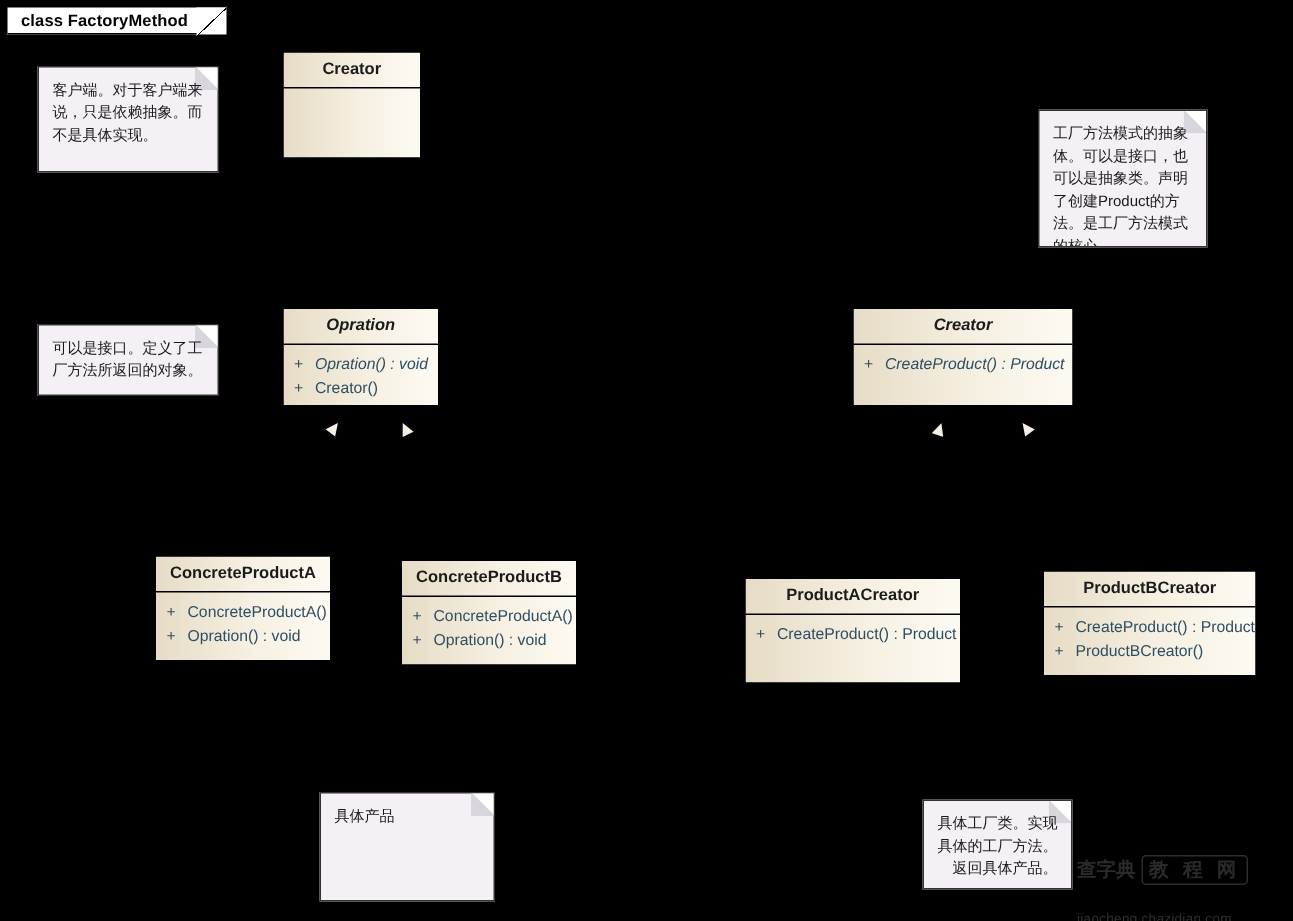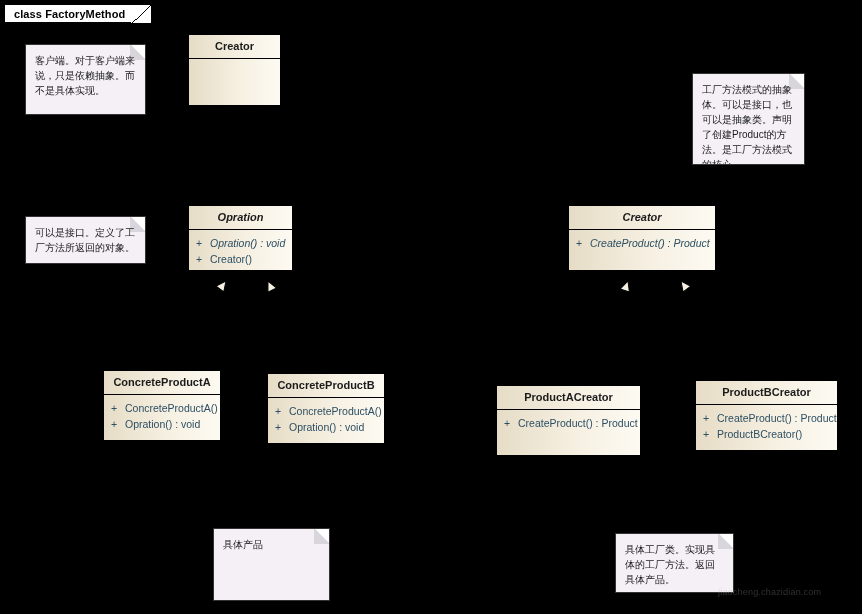--- a/index.html
+++ b/index.html
@@ -375,23 +375,27 @@
     <div class="note-fold"></div>
     <div class="note-text">工厂方法模式的抽象体。可以是接口，也可以是抽象类。声明了创建Product的方法。是工厂方法模式的核心。</div>
   </div>
 
   <div class="note" style="left:170px; top:528px; width:117px; height:73px;margin-left:43px;">
     <div class="note-corner-mask"></div>
     <div class="note-fold"></div>
     <div class="note-text">具体产品</div>
   </div>
 
-  <div class="note" style="left:615px; top:533px; width:119px; height:60px;">
+  <div class="note" style="left:615px; top:533px; width:100px; height:60px;text-align:right;">
     <div class="note-corner-mask"></div>
     <div class="note-fold"></div>
     <div class="note-text">具体工厂类。实现具体的工厂方法。返回具体产品。</div>
   </div>
 
   <div class="watermark">
+    <div class="wm-row">
+      <span>查字典</span>
+      <span class="wm-box">教 程 网</span>
+    </div>
     <div class="wm-url">jiaocheng.chazidian.com</div>
   </div>
 
 </div>
 
 </body></html>

